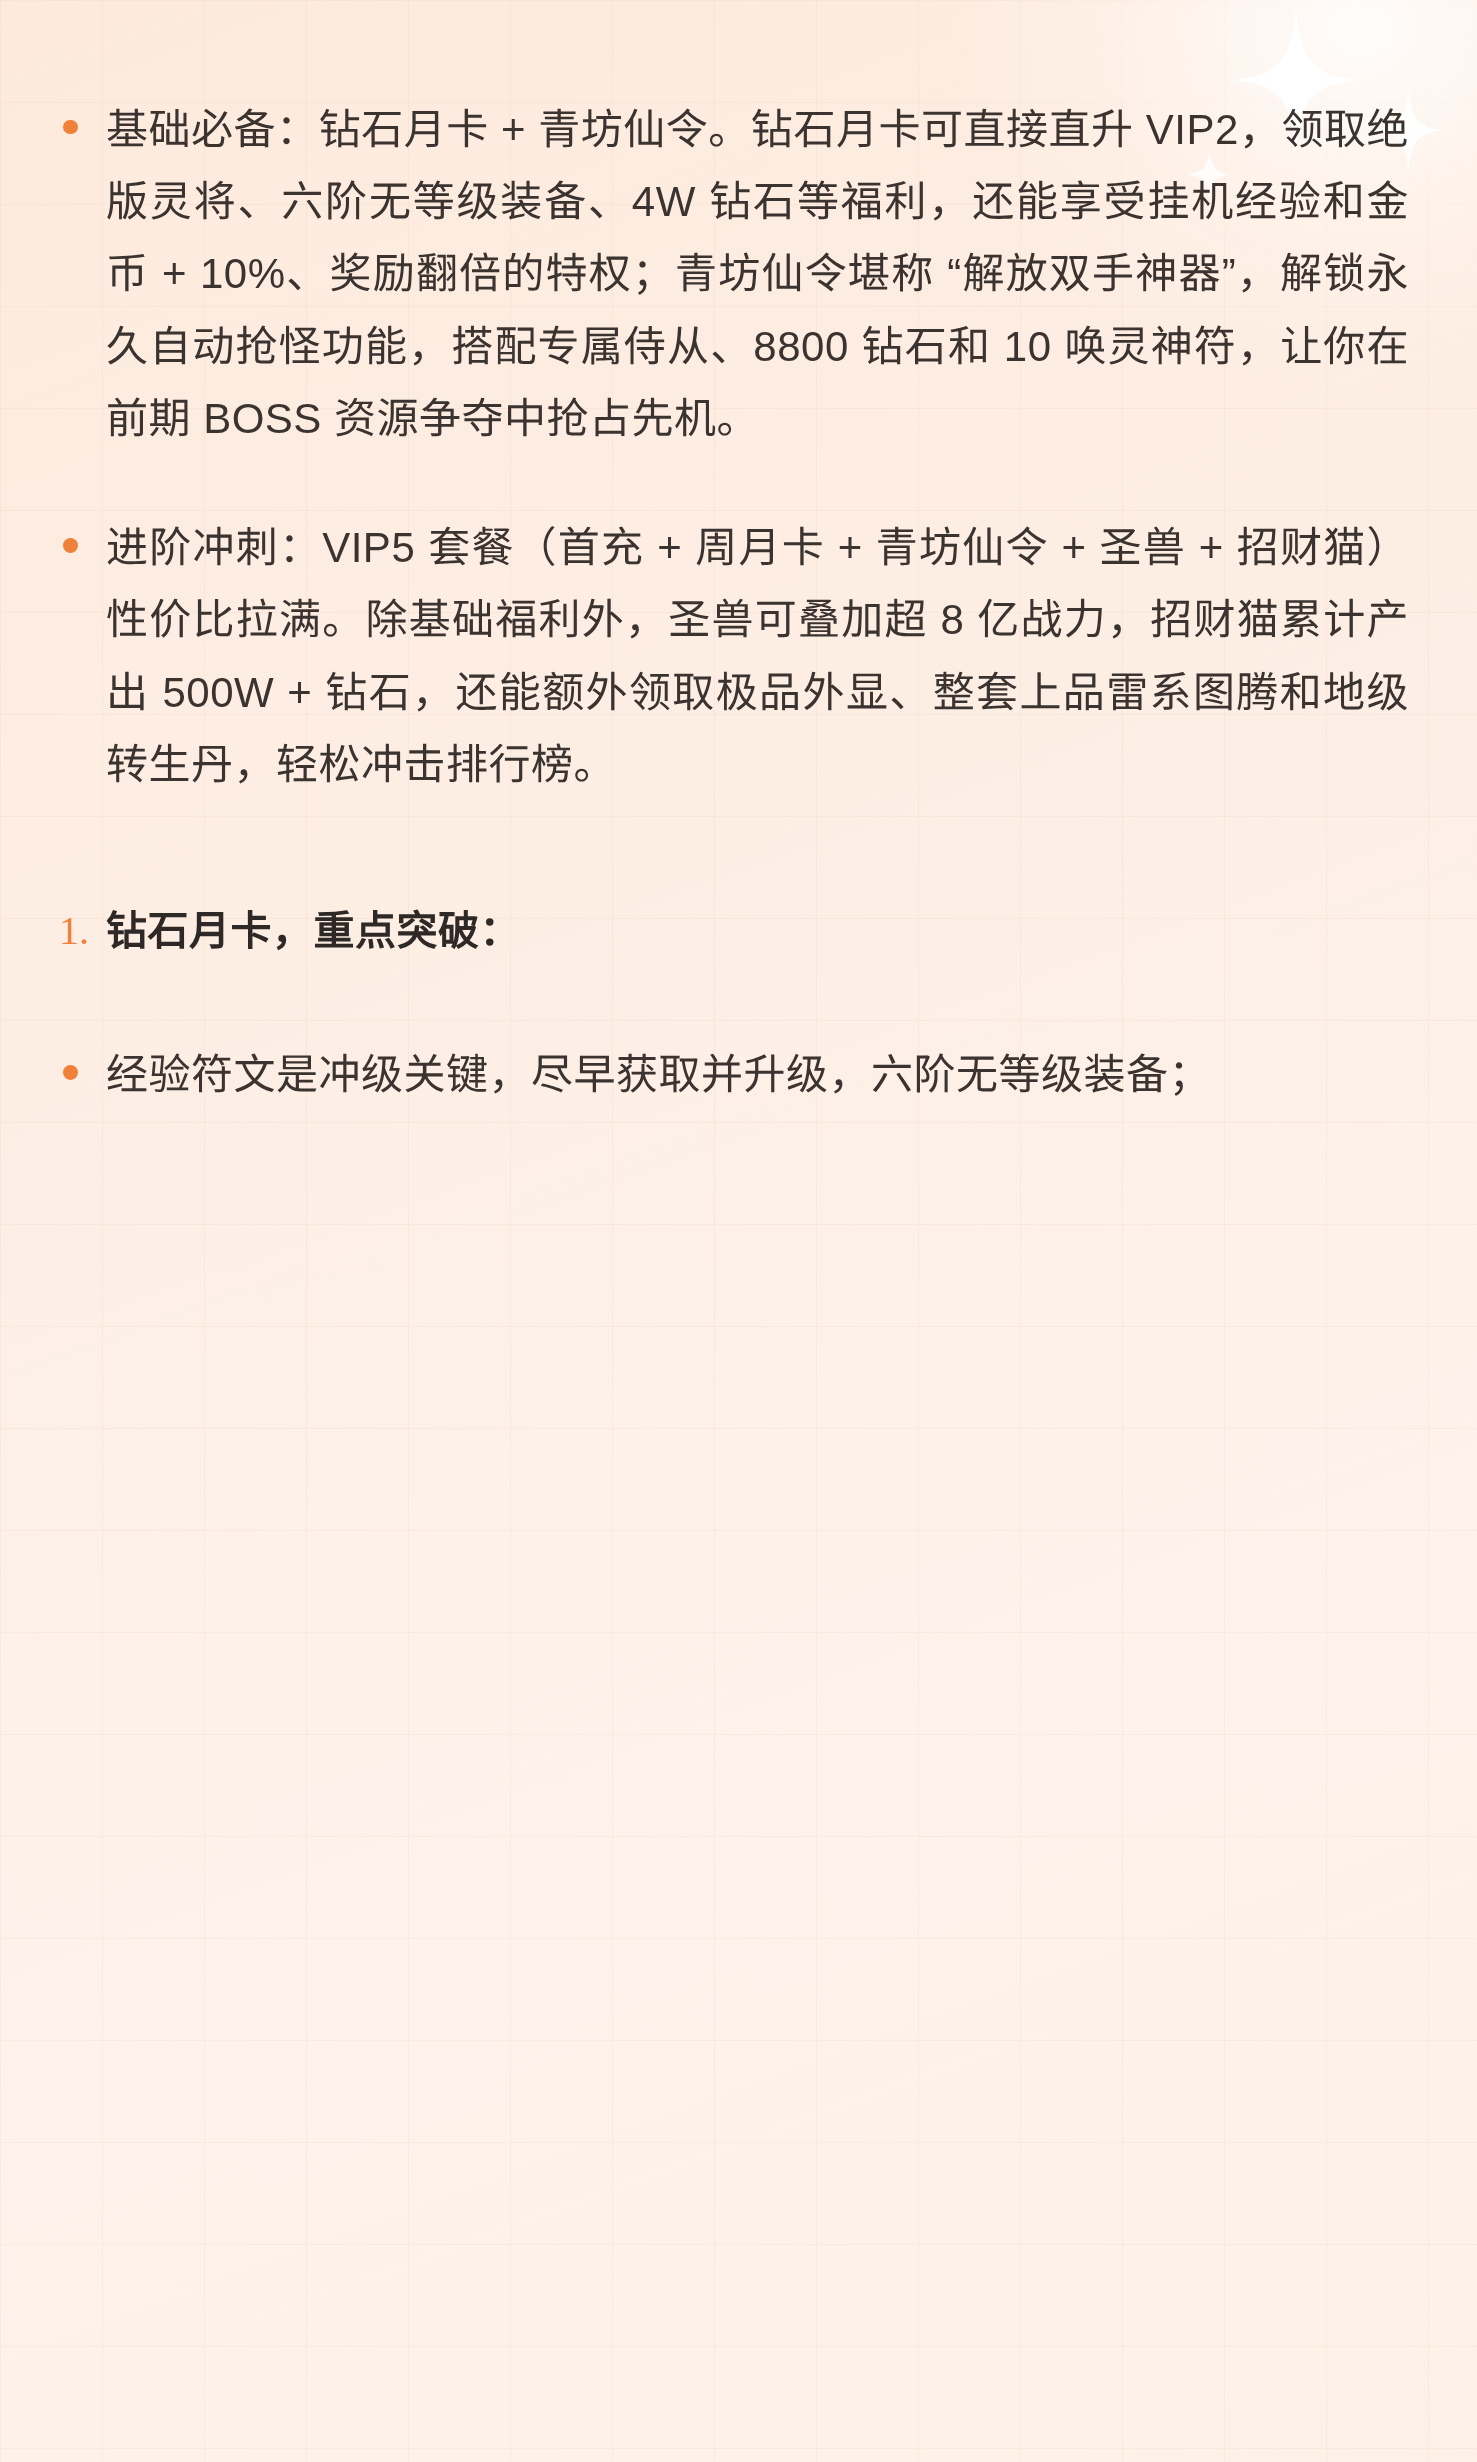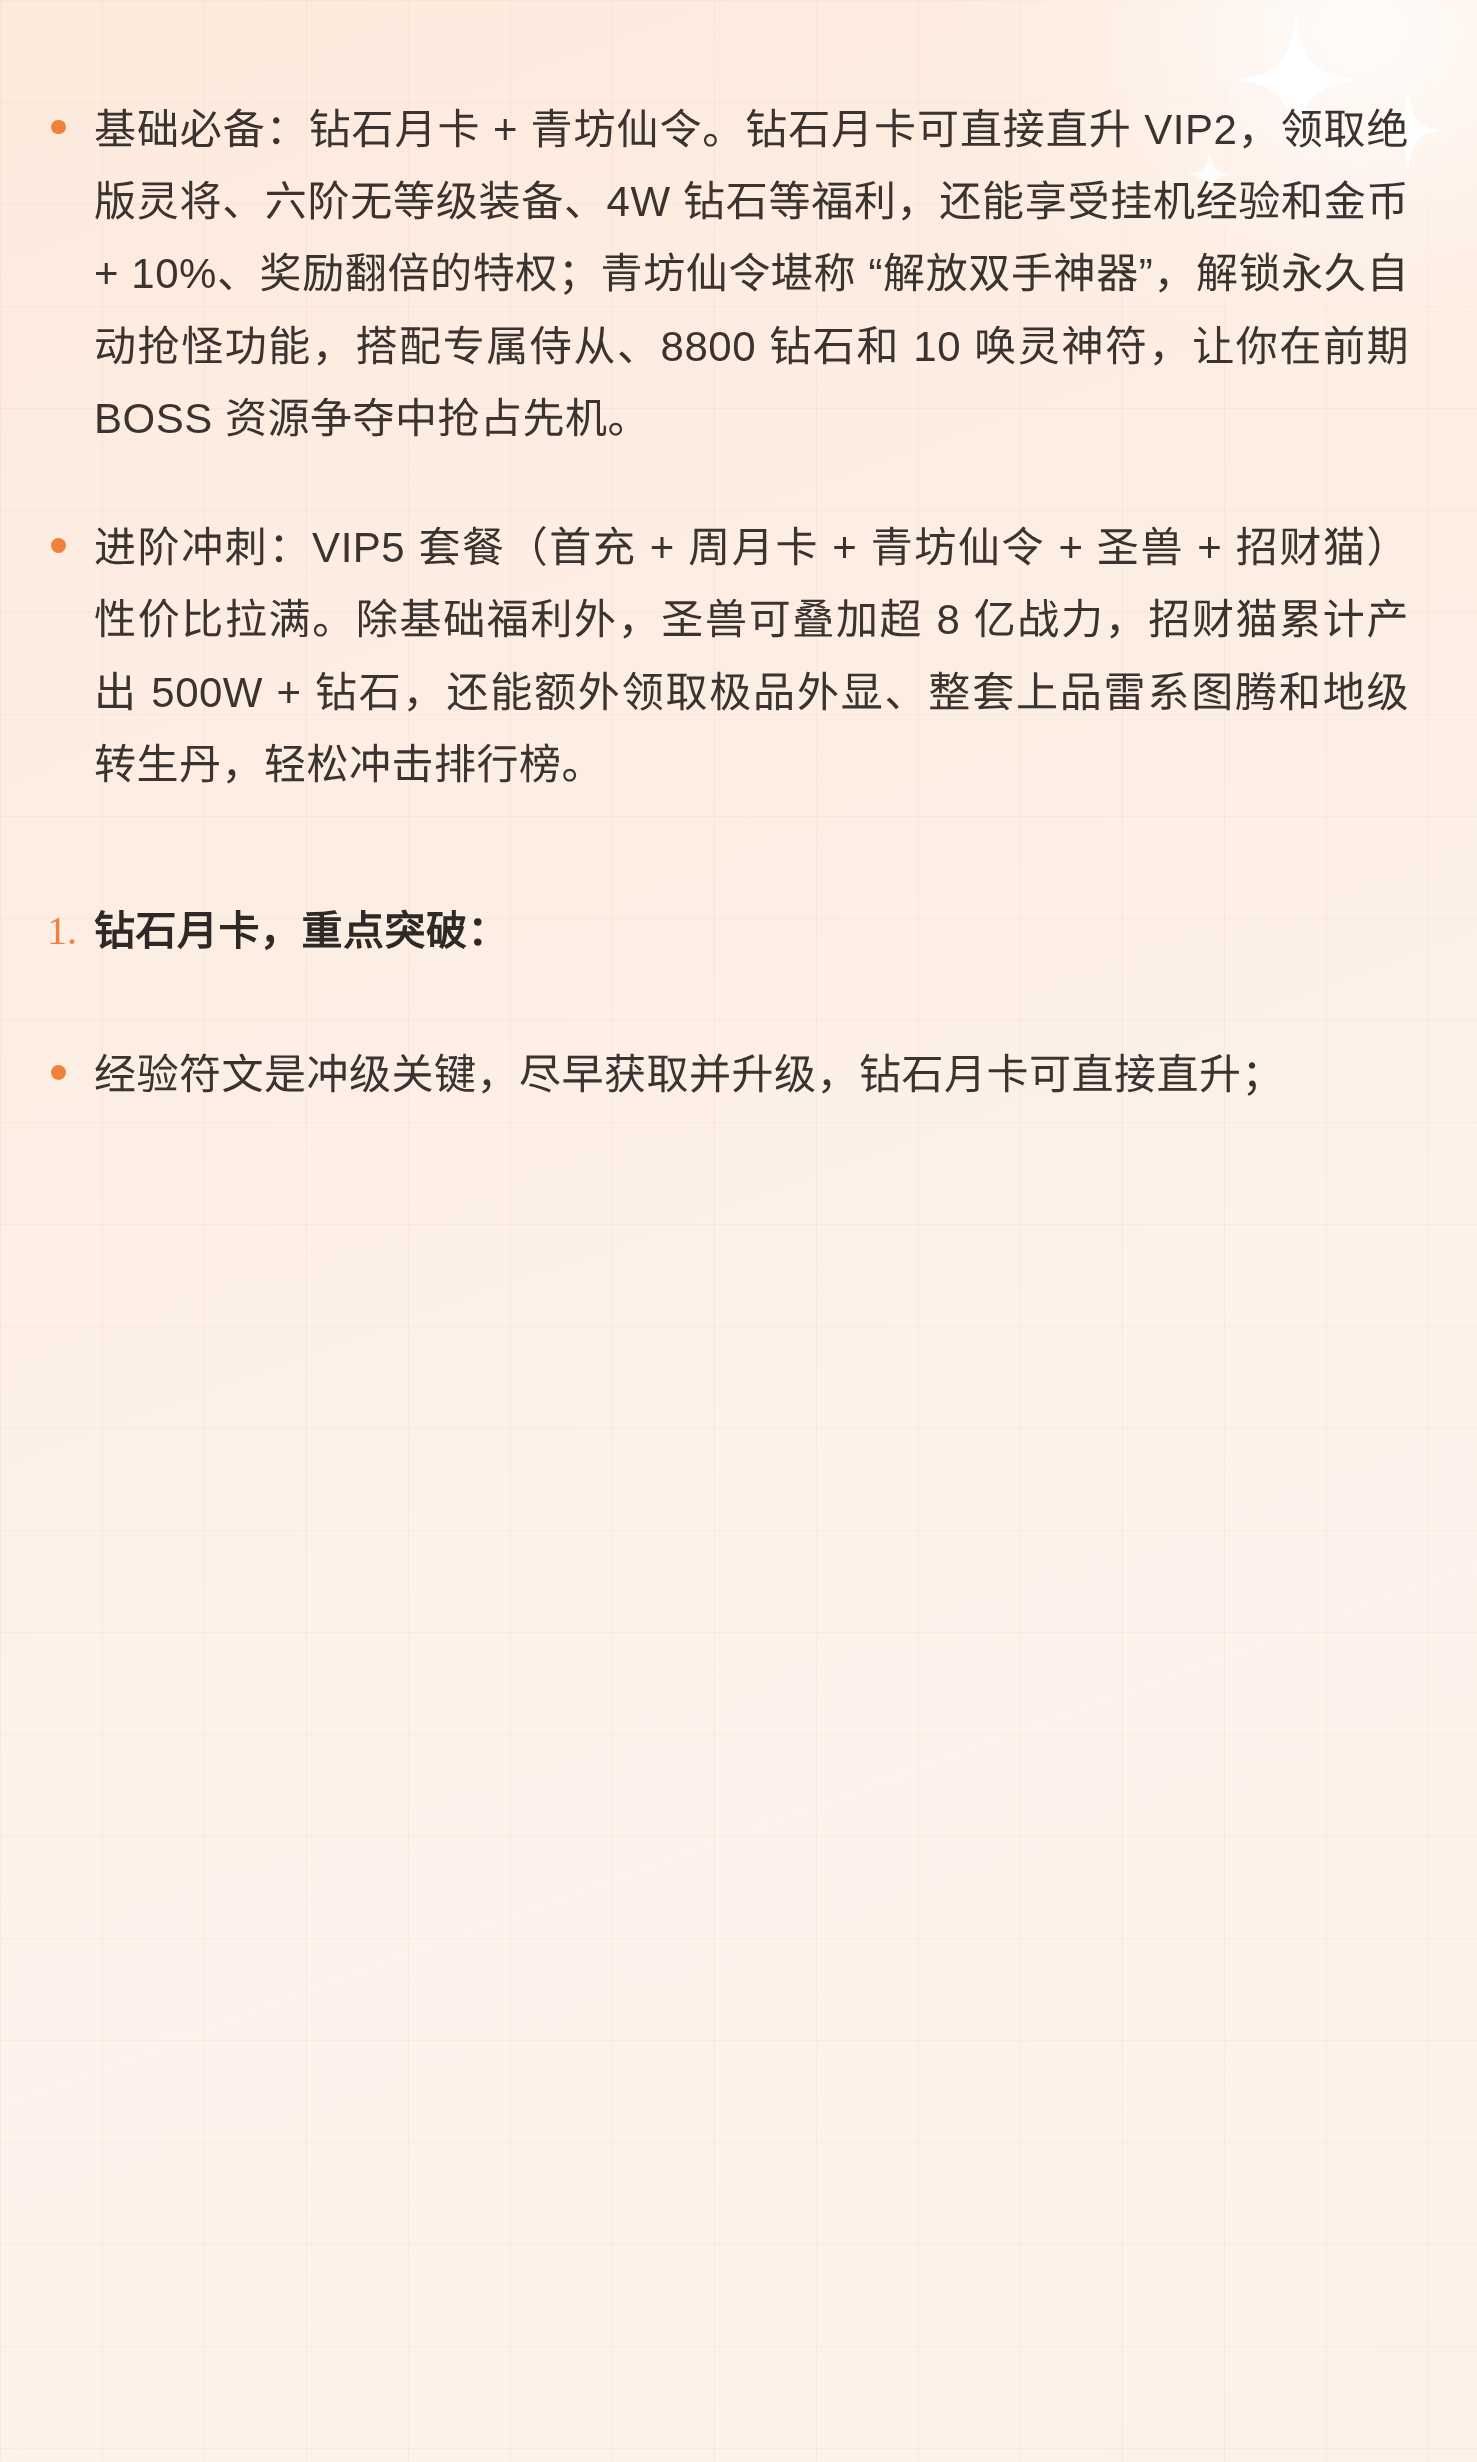--- a/index.html
+++ b/index.html
@@ -50,21 +50,21 @@
     pointer-events: none;
   }
   .sparkle svg { display: block; }
   .sparkle-1 { top: 5.9px; right: 118px; }
   .sparkle-2 { top: 89px; right: 35px; }
   .sparkle-3 { top: 148px; right: 246px; }
 
   .content {
     position: relative;
     z-index: 4;
-    padding: 94px 69px 0 47px;
+    padding: 94px 69px 0 59px;
     box-sizing: border-box;
   }
 
   
   .block {
     display: flex;
     align-items: flex-start;
     margin-bottom: 57px;
   }
   .block.tight { margin-bottom: 61px; }
@@ -158,17 +158,17 @@
     <div class="para heading">钻石月卡，重点突破：</div>
   </div>
 
   <div class="spacer-sm"></div>
 
 
   <div class="block">
     <div class="marker">
         <span class="dot"></span>
       </div>
-    <div class="para">经验符文是冲级关键，尽早获取并升级，钻石月卡可直接直升；</div>
+    <div class="para">经验符文是冲级关键，尽早获取并升级，六阶无等级装备；</div>
   </div>
 
 </div>
 
 
 </body></html>

